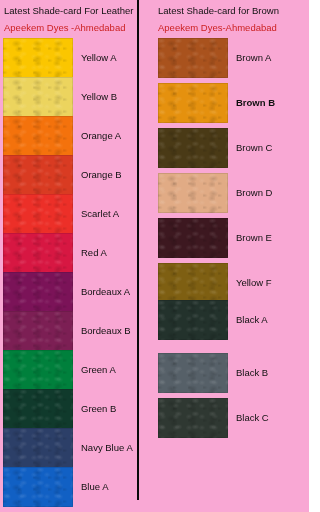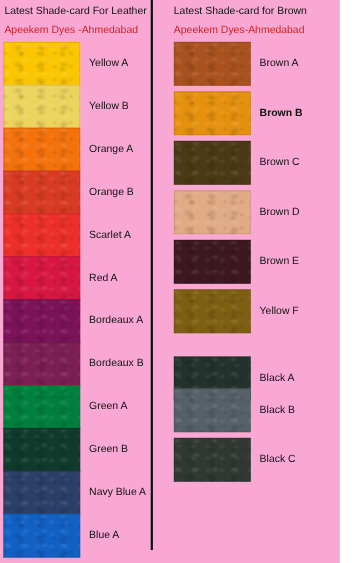--- a/index.html
+++ b/index.html
@@ -188,21 +188,21 @@
           <div class="swatch-label">Brown D</div>
         </div>
         <div class="swatch-row" style="top: 218px;">
           <div class="swatch-chip" style="background-color: rgb(61, 24, 32);"></div>
           <div class="swatch-label">Brown E</div>
         </div>
         <div class="swatch-row" style="top: 263px;">
           <div class="swatch-chip" style="background-color: rgb(126, 95, 18);"></div>
           <div class="swatch-label">Yellow F</div>
         </div>
-        <div class="swatch-row" style="top: 324px;">
+        <div class="swatch-row" style="top: 300px;">
           <div class="swatch-chip" style="background-color: rgb(35, 50, 44);"></div>
           <div class="swatch-label">Black A</div>
         </div>
         <div class="swatch-row" style="top: 353px; text-align: center;">
           <div class="swatch-chip" style="background-color: rgb(86, 96, 104);"></div>
           <div class="swatch-label">Black B</div>
         </div>
         <div class="swatch-row" style="top: 398px; padding-left: 19px;">
           <div class="swatch-chip" style="background-color: rgb(47, 56, 50);"></div>
           <div class="swatch-label">Black C</div>

